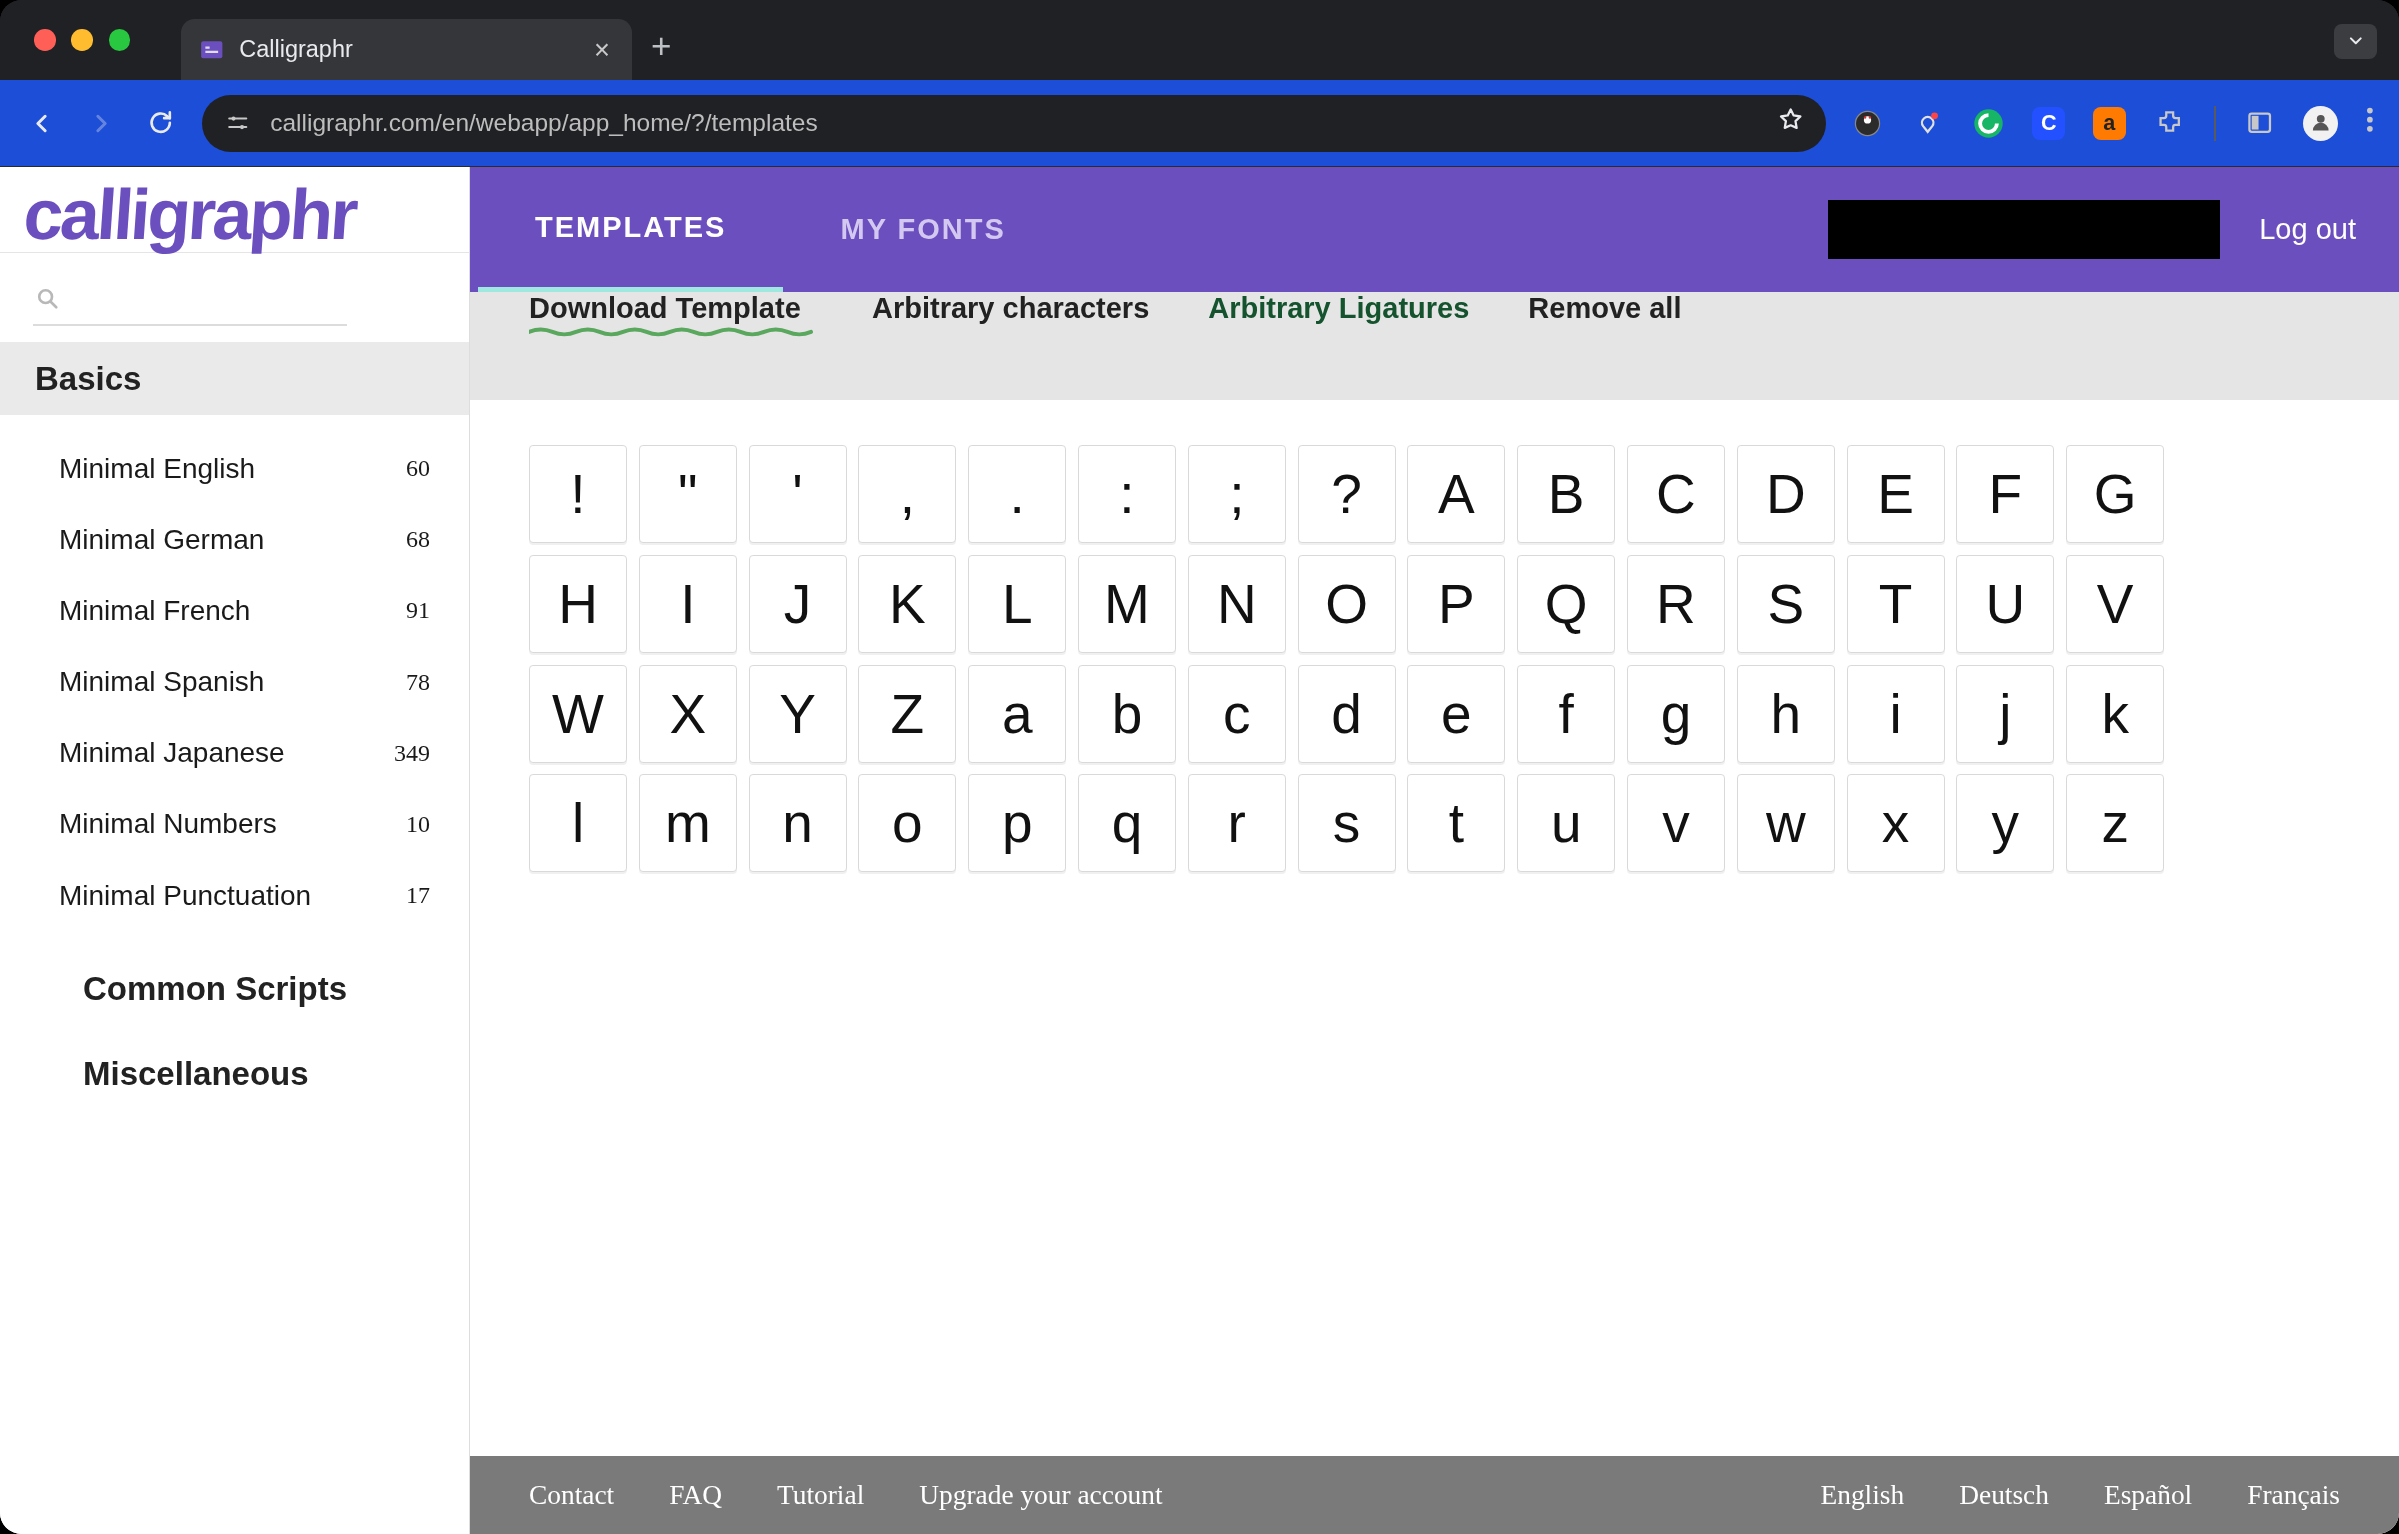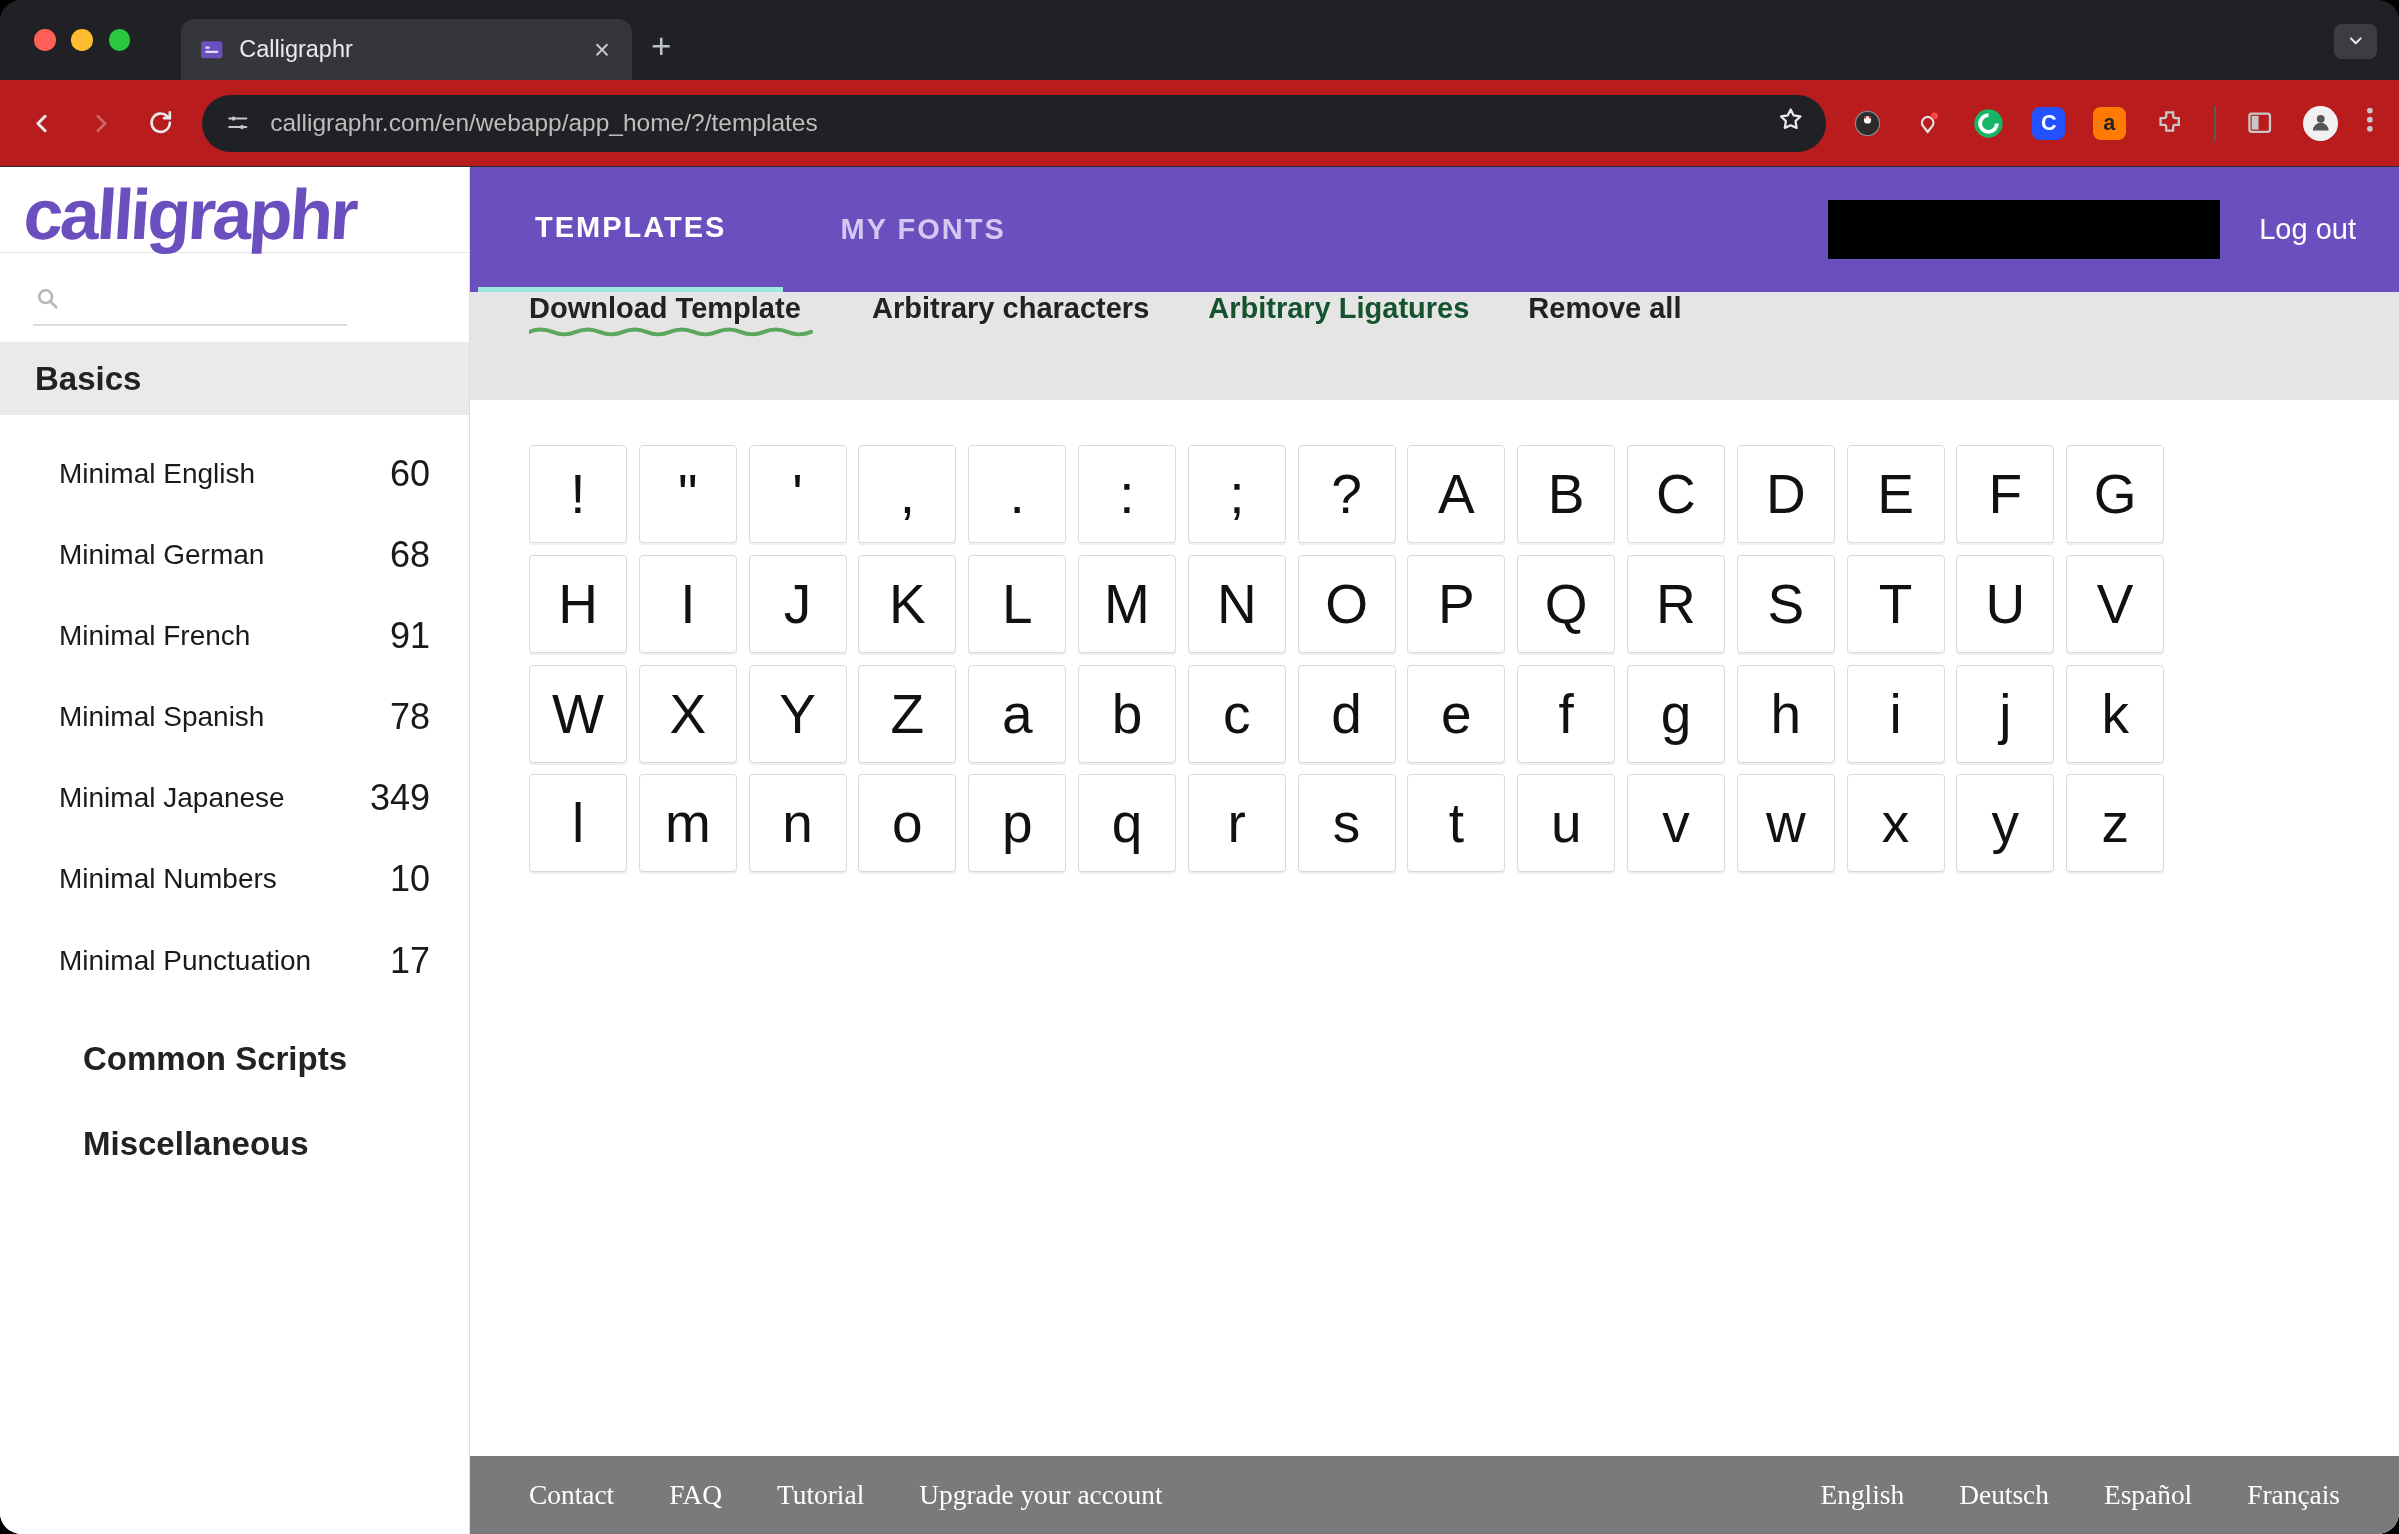--- a/index.html
+++ b/index.html
@@ -82,21 +82,21 @@
   border-radius: 7.8px;
   display: flex;
   align-items: center;
   justify-content: center;
   color: #e8eaed;
 }
 
 
 .addrbar {
   height: 86px;
-  background: #b91c1c;
+  background: #1d4ed8;
   display: flex;
   align-items: center;
   padding: 0 25.5px;
   gap: 25.5px;
 }
 .addr-icons {
   display: flex;
   align-items: center;
   gap: 29px;
   color: #c8c8c8;
@@ -200,21 +200,21 @@
 }
 .sb-list { padding: 17.6px 0 21.6px; }
 .sb-item {
   display: flex;
   align-items: center;
   justify-content: space-between;
   padding: 19.6px 39px 19.6px 59px;
   font-size: 28px;
   color: #1a1a1a;
 }
-.sb-item .count { color: #1a1a1a; font-size: 36px; }
+.sb-item .count { color: #1a1a1a; font-size: 24px; font-family: Liberation Serif, serif; }
 
 
 .main {
   flex: 1;
   display: flex;
   flex-direction: column;
   min-width: 0;
 }
 
 

